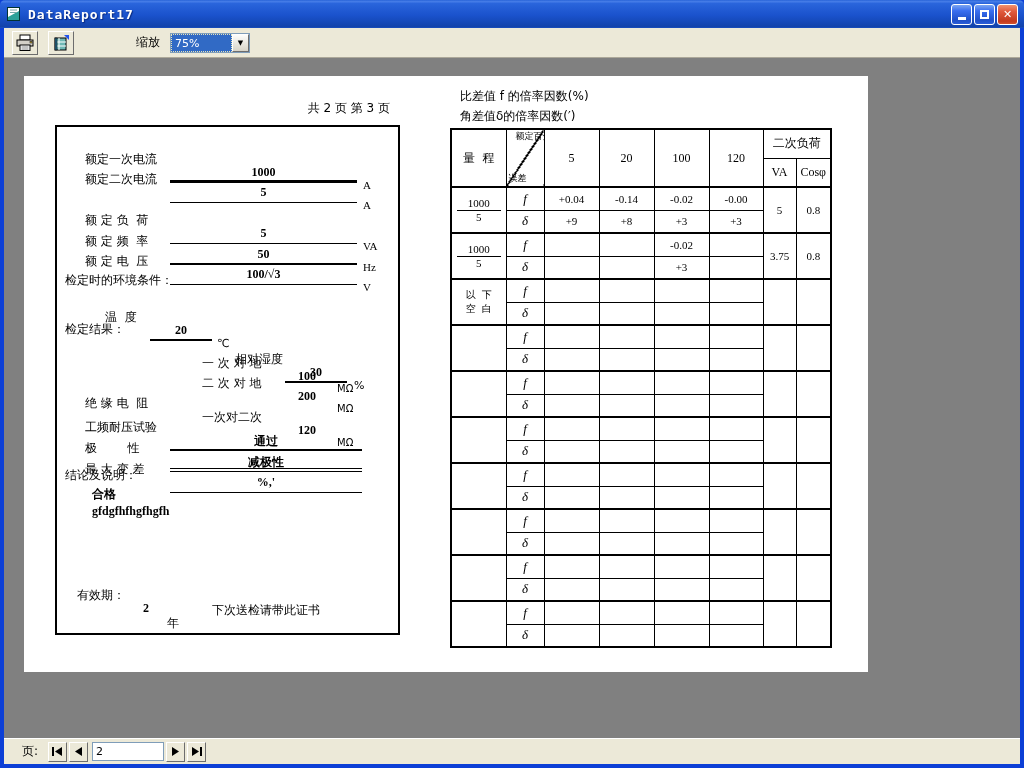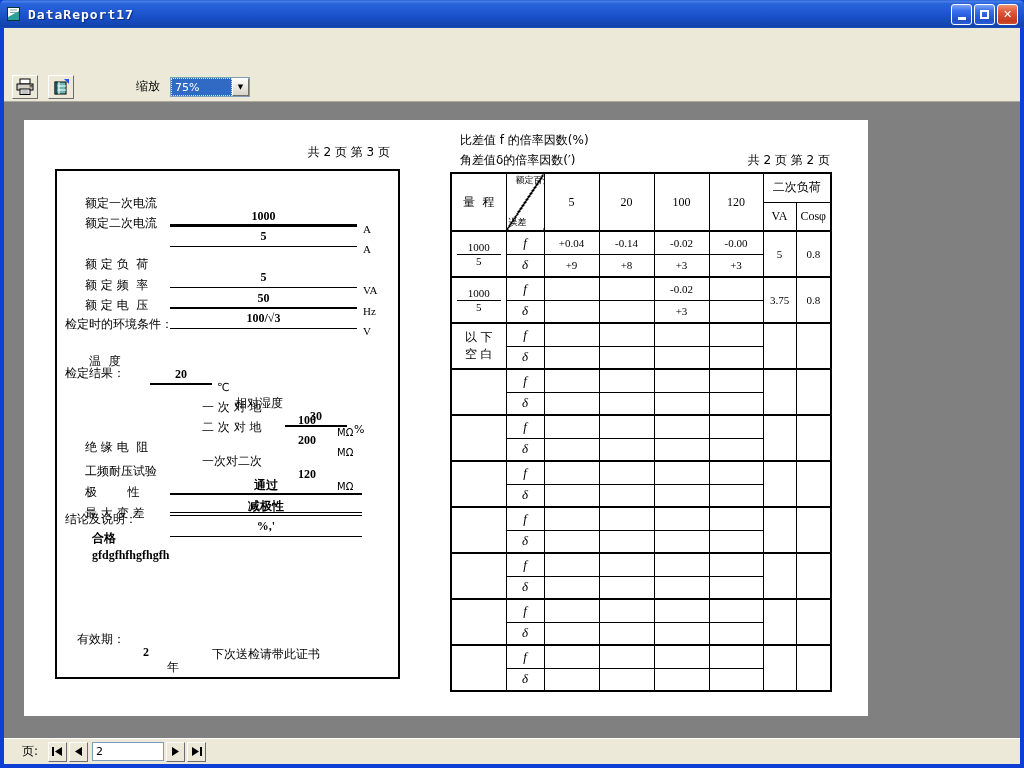--- a/index.html
+++ b/index.html
@@ -23,21 +23,21 @@
   .glyph-min { width:8px; height:3px; background:#fff; margin-top:8px; }
   .glyph-max { width:9px; height:9px; border:2px solid #fff; }
 
   
   .client { position:absolute; left:0; top:28px; right:0; bottom:0;
     border:4px solid #0c3fd6; border-top:none; background:#ece9d8;
     display:flex; flex-direction:column; }
 
   
   .toolbar { height:30px; background:#ece9d8; display:flex; align-items:center;
-    padding-left:8px; border-bottom:1px solid #aca899; flex:0 0 auto;margin-top:44px; }
+    padding-left:8px; border-bottom:1px solid #aca899; flex:0 0 auto; }
   .tool-btn { width:26px; height:24px; background:#ece9d8; border:1px solid;
     border-color:#fff #6d6d6d #6d6d6d #fff; display:flex; align-items:center;
     justify-content:center; margin-right:10px; cursor:pointer; }
   .zoom-label { font-size:12px; margin-left:52px; margin-right:10px; color:#000; }
   .combo { display:flex; width:80px; height:20px; border:1px solid #7f9db9;
     background:#fff; cursor:pointer; }
   .combo-text { flex:1; background:#316ac5; color:#fff; font-size:11px;
     padding:2px 0 0 3px; border:1px dotted #e8e4b8; }
   .combo-btn { width:17px; background:linear-gradient(180deg,#fdfdfb,#d8d4c8);
     border:1px solid; border-color:#fff #6d6d6d #6d6d6d #fff;
@@ -82,22 +82,22 @@
   .diag-top { position:absolute; top:1px; right:1px; width:27px; font-size:9px;
     line-height:1.15; word-break:break-all; text-align:left; }
   .diag-bot { position:absolute; bottom:1px; left:2px; font-size:9px; }
   .pcol, .val { font-family:"Liberation Serif", serif; }
   .val { font-weight:bold; font-size:11px; }
   .fd { font-family:"Liberation Serif", serif; font-weight:bold; font-style:italic;
     font-size:13px; }
   .range { font-family:"Liberation Serif", serif; font-weight:bold; font-size:11px;
     vertical-align:middle; }
   .range .ftop { border-bottom:1px solid #000; margin:0 5px; padding-bottom:1px; }
-  .range .rlabel { font-family:Liberation Sans, sans-serif; font-weight:normal;
-    font-size:12px; white-space:pre; }
+  .range .rlabel { font-family:Liberation Mono, monospace; font-weight:normal;
+    font-size:10px; white-space:pre; }
 
   
   .navbar { height:26px; background:#ece9d8; border-top:1px solid #fff;
     box-shadow:0 -1px 0 #aca899; display:flex; align-items:center;
     padding-left:18px; flex:0 0 auto; }
   .nav-label { font-size:12px; margin-right:10px; }
   .nav-btn { width:19px; height:20px; background:#ece9d8; border:1px solid;
     border-color:#fff #6d6d6d #6d6d6d #fff; display:flex; align-items:center;
     justify-content:center; margin-right:2px; cursor:pointer; padding:0; }
   .nav-input { width:72px; height:19px; border:1px solid #7f9db9; font-size:11px;
@@ -188,21 +188,21 @@
           </div>
           <div class="p1" style="top:112px">
             <span class="lbl">额 定 电  压</span>
             <span class="vline b1">100/√3</span>
             <span class="unit">V</span>
           </div>
 
           <div class="p1 sec-title" style="top:145px">检定时的环境条件：</div>
 
           <div class="p1" style="top:168px">
-            <span style="position:absolute;left:32px;white-space:pre">温  度</span>
+            <span style="position:absolute;left:48px;white-space:pre">温  度</span>
             <span class="vline b2" style="left:93px;width:62px">20</span>
             <span style="position:absolute;left:160px;font-size:11px">℃</span>
             <span style="position:absolute;left:178px;white-space:pre">相对湿度</span>
             <span class="vline b2" style="left:228px;width:62px">30</span>
             <span style="position:absolute;left:297px;font-size:11px">%</span>
           </div>
 
           <div class="p1 sec-title" style="top:194px">检定结果：</div>
 
           <div class="p1" style="top:214px">
@@ -243,21 +243,20 @@
           <div class="p1" style="top:446px">
             <span style="position:absolute;left:20px">有效期：</span>
             <span class="bold-serif" style="position:absolute;left:86px">2</span>
             <span style="position:absolute;left:110px">年</span>
           </div>
           <div class="p1" style="top:475px;left:113px;width:192px;text-align:center">下次送检请带此证书</div>
         </div>
 
         <div class="p2-title" style="top:12px">比差值 f 的倍率因数(%)</div>
         <div class="p2-title" style="top:32px">角差值δ的倍率因数(′)</div>
-        <div class="p2-indicator">共 2 页 第 2 页</div>
 
         <table class="ftable">
           <colgroup>
             <col style="width:55px">
               <col style="width:38px">
               <col style="width:55px">
             <col style="width:55px">
               <col style="width:55px">
               <col style="width:54px">
             <col style="width:33px">

